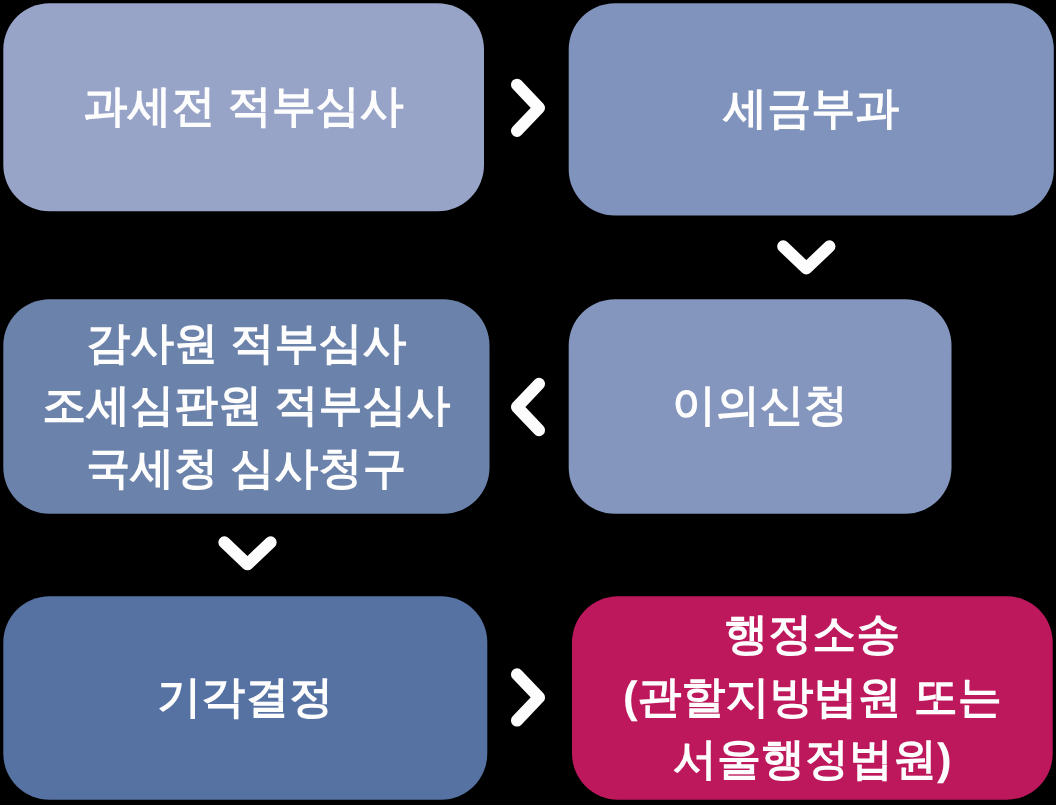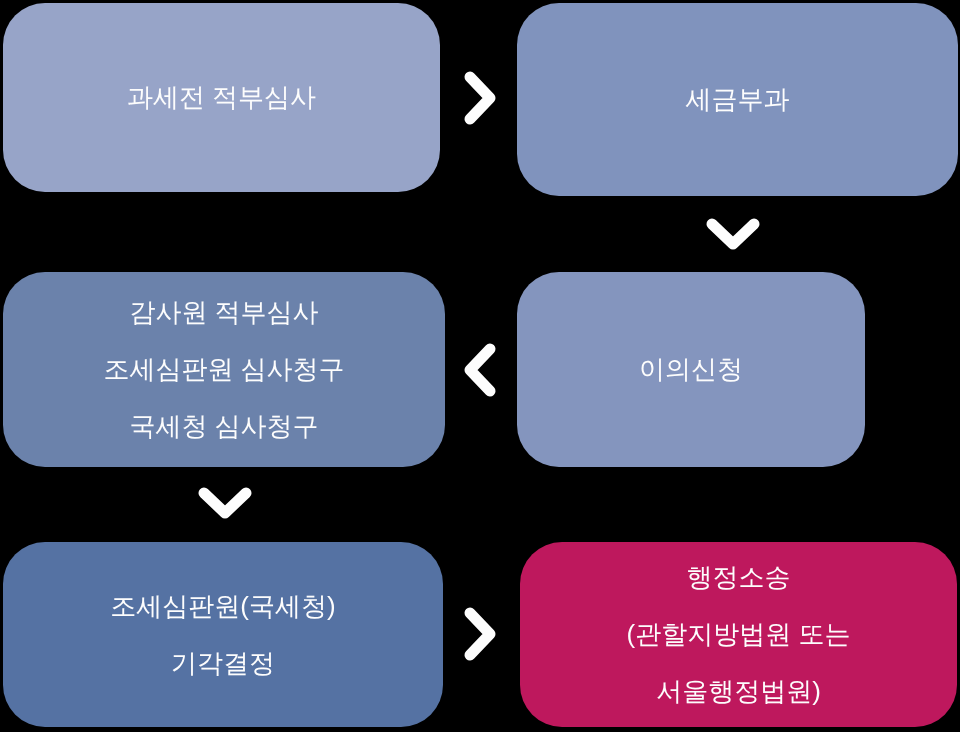--- a/index.html
+++ b/index.html
@@ -18,22 +18,22 @@
   .box {
     position: absolute;
     border-radius: 42px;
     display: flex;
     align-items: center;
     justify-content: center;
     text-align: center;
   }
   .label {
     color: #fdfdfd;
-    font-size: 26px;
-    font-weight: 400;
+    font-size: 40px;
+    font-weight: 700;
     line-height: 57px;
     letter-spacing: 0px;
   }
   .line { display: block; }
   .chev { position: absolute; }
 </style>
 </head>
 <body>
 
 <div class="canvas">
@@ -54,42 +54,41 @@
     </div>
   </div>
 
   <svg class="chev" style="left:703px; top:216px;" width="60" height="36" viewBox="0 0 60 36">
     <polyline points="9,8 30,28 51,8" fill="none" stroke-width="11" stroke-linecap="round" stroke-linejoin="round" stroke="#fdfdfd"></polyline>
   </svg>
 
   <div class="box" style="left: 3px; top: 272px; width: 442px; height: 195px; background-color: rgb(107, 130, 171);">
     <div class="label">
       <span class="line">감사원 적부심사</span>
-      <span class="line">조세심판원 심사청구</span>
+      <span class="line">조세심판원 적부심사</span>
       <span class="line">국세청 심사청구</span>
     </div>
   </div>
 
   <svg class="chev" style="left:462px; top:340px;" width="36" height="60" viewBox="0 0 36 60">
     <polyline points="28,9 8,30 28,51" fill="none" stroke-width="11" stroke-linecap="round" stroke-linejoin="round" stroke="#fdfdfd"></polyline>
   </svg>
 
   <div class="box" style="left: 517px; top: 272px; width: 348px; height: 195px; background-color: rgb(132, 149, 190);">
     <div class="label">
       <span class="line">이의신청</span>
     </div>
   </div>
 
   <svg class="chev" style="left:195px; top:485px;" width="60" height="36" viewBox="0 0 60 36">
     <polyline points="9,8 30,28 51,8" fill="none" stroke-width="11" stroke-linecap="round" stroke-linejoin="round" stroke="#fdfdfd"></polyline>
   </svg>
 
   <div class="box" style="left: 3px; top: 542px; width: 440px; height: 185px; background-color: rgb(85, 114, 163);">
     <div class="label">
-      <span class="line">조세심판원(국세청)</span>
       <span class="line">기각결정</span>
     </div>
   </div>
 
   <svg class="chev" style="left:462px; top:604px;" width="36" height="60" viewBox="0 0 36 60">
     <polyline points="8,9 28,30 8,51" fill="none" stroke-width="11" stroke-linecap="round" stroke-linejoin="round" stroke="#fdfdfd"></polyline>
   </svg>
 
   <div class="box" style="left: 520px; top: 542px; width: 437px; height: 185px; background-color: #be185d;">
     <div class="label">

